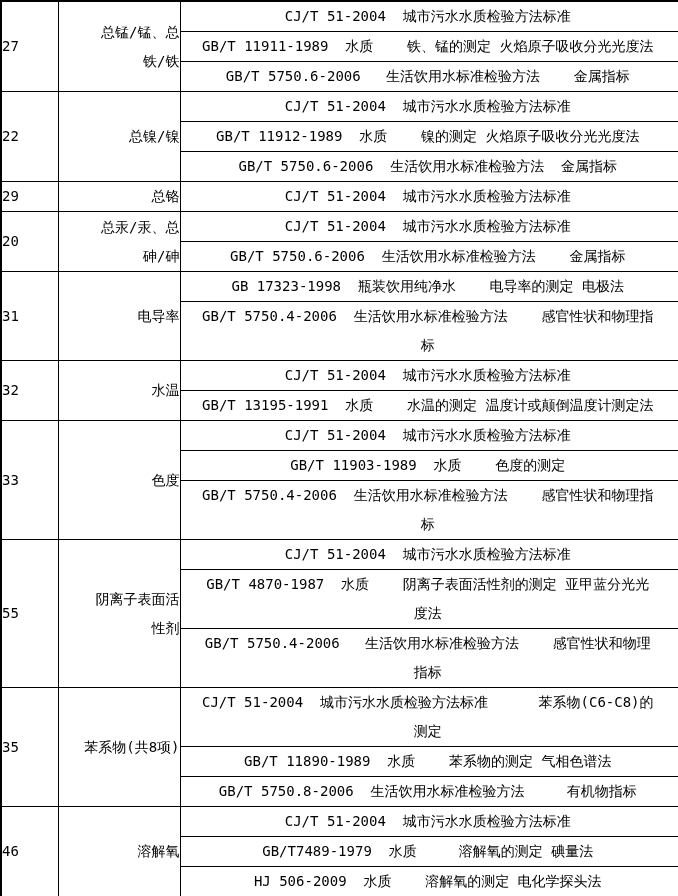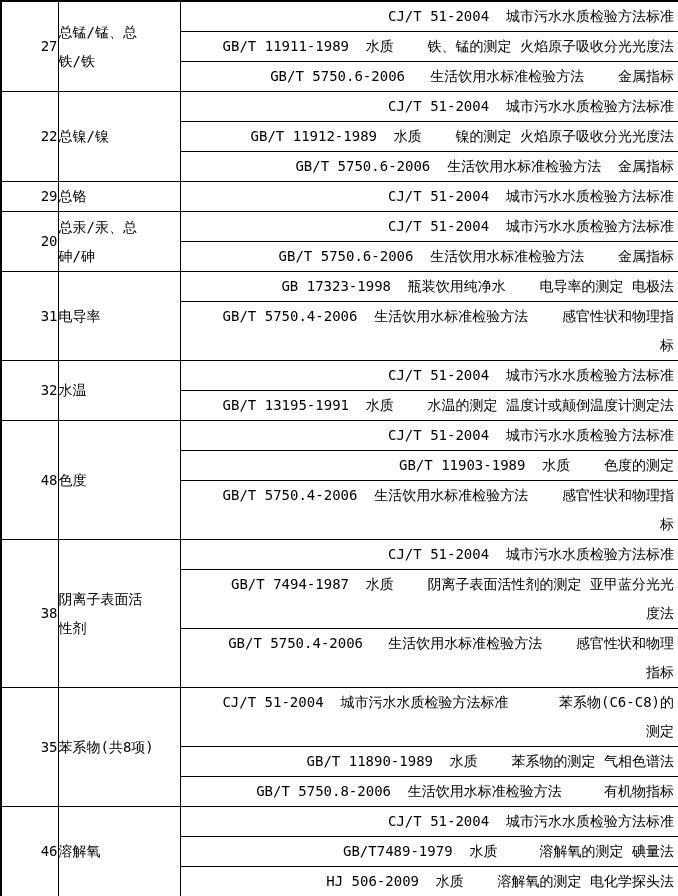--- a/index.html
+++ b/index.html
@@ -17,31 +17,31 @@
     border: 2px solid #000000;
   }
   table.std-table td {
     border: 1px solid #000000;
     font-size: 14px;
     line-height: 29px;
     vertical-align: middle;
     overflow: hidden;
   }
   td.num-cell {
-    text-align: right;
+    text-align: left;
     white-space: nowrap;
   }
   td.param-cell {
-    text-align: left;
+    text-align: right;
     white-space: pre-line;
   }
   td.std-cell {
     padding: 0 4px 0 1px;
     white-space: pre-wrap;
-    text-align: right;
+    text-align: center;
   }
 </style>
 </head>
 <body>
 
 <div class="page">
   <table class="std-table">
     <colgroup>
       <col style="width:57px">
       <col style="width:122px">
@@ -103,40 +103,40 @@
       <tr>
         <td class="num-cell" rowspan="2">32</td>
         <td class="param-cell" rowspan="2">水温</td>
         <td class="std-cell">CJ/T 51-2004  城市污水水质检验方法标准</td>
       </tr>
       <tr>
         <td class="std-cell">GB/T 13195-1991  水质    水温的测定 温度计或颠倒温度计测定法</td>
       </tr>
 
       <tr>
-        <td class="num-cell" rowspan="3">48</td>
+        <td class="num-cell" rowspan="3">33</td>
         <td class="param-cell" rowspan="3">色度</td>
         <td class="std-cell">CJ/T 51-2004  城市污水水质检验方法标准</td>
       </tr>
       <tr>
         <td class="std-cell">GB/T 11903-1989  水质    色度的测定</td>
       </tr>
       <tr>
         <td class="std-cell">GB/T 5750.4-2006  生活饮用水标准检验方法    感官性状和物理指
 标</td>
       </tr>
 
       <tr>
-        <td class="num-cell" rowspan="3">38</td>
+        <td class="num-cell" rowspan="3">55</td>
         <td class="param-cell" rowspan="3">阴离子表面活
 性剂</td>
         <td class="std-cell">CJ/T 51-2004  城市污水水质检验方法标准</td>
       </tr>
       <tr>
-        <td class="std-cell">GB/T 7494-1987  水质    阴离子表面活性剂的测定 亚甲蓝分光光
+        <td class="std-cell">GB/T 4870-1987  水质    阴离子表面活性剂的测定 亚甲蓝分光光
 度法</td>
       </tr>
       <tr>
         <td class="std-cell">GB/T 5750.4-2006   生活饮用水标准检验方法    感官性状和物理
 指标</td>
       </tr>
 
       <tr>
         <td class="num-cell" rowspan="3">35</td>
         <td class="param-cell" rowspan="3">苯系物(共8项)</td>

